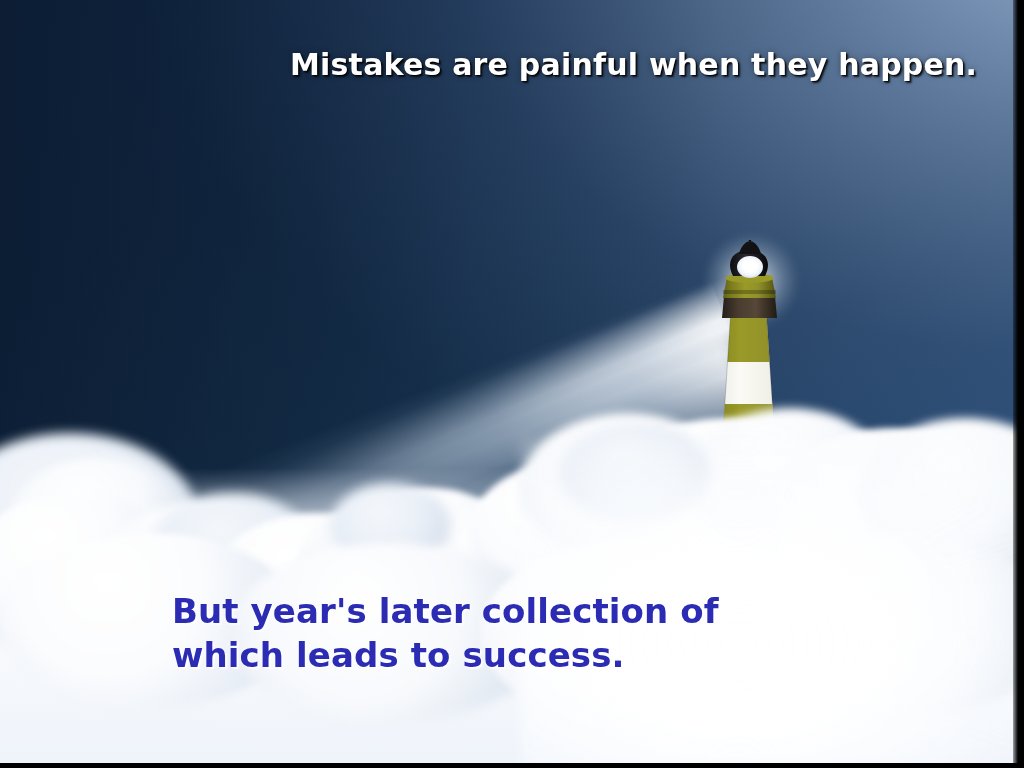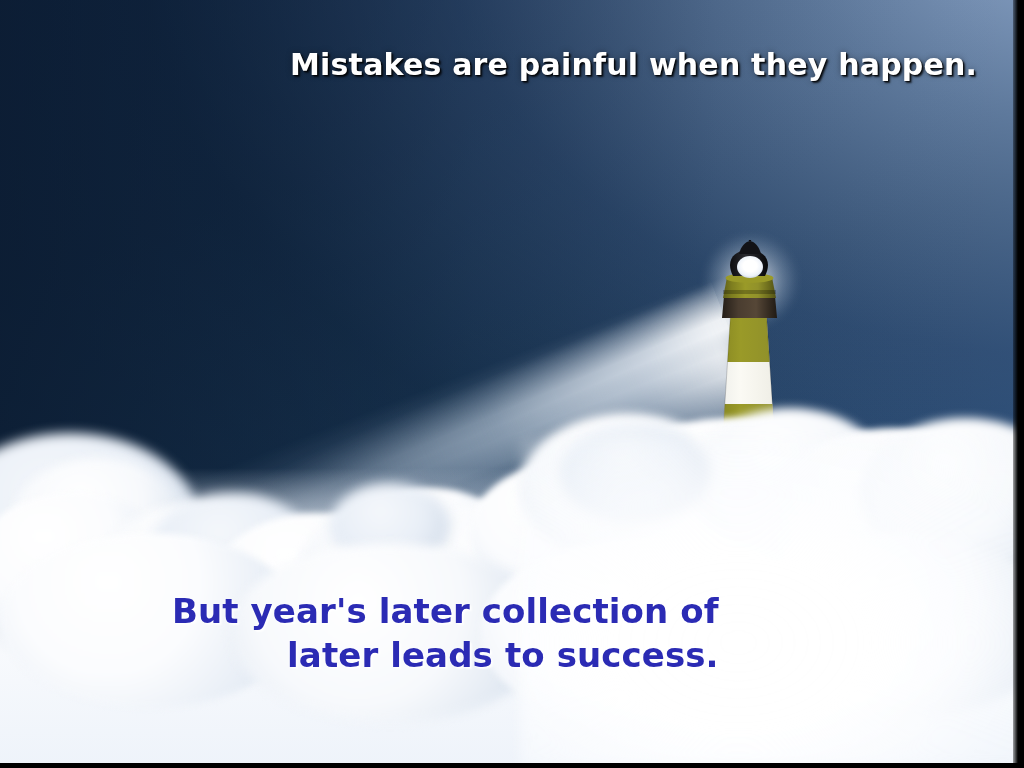--- a/index.html
+++ b/index.html
@@ -144,21 +144,20 @@
       0 0 6px rgba(0,0,0,0.35);
   }
   .quote {
     position:absolute; left:172px; top:589px;
     font-size:34px; font-weight:bold; line-height:44px;
     color:#2b2bb4; letter-spacing:0.1px;
     text-shadow:
       2px 2px 2px rgba(255,255,255,0.85),
       1px 1px 0 rgba(255,255,255,0.6),
       0 0 5px rgba(255,255,255,0.5);
-    text-align: right;
   }
   .quote .ln { display:block; white-space:nowrap; }
 
   
   .edge-right {
     position:absolute; right:0; top:0; width:11px; height:768px;
     background:linear-gradient(to right, rgba(0,0,0,0.35) 0%, #000 45%, #000 100%);
   }
   .edge-bottom {
     position:absolute; left:0; right:0; bottom:0; height:5px; background:#000;
@@ -289,19 +288,19 @@
     <div class="puff" style="left:480px;  bottom:40px;  width:330px; height:190px;"></div>
     <div class="puff soft" style="left:740px;  bottom:50px;  width:320px; height:185px;"></div>
 
     <div class="cloud-bright"></div>
   </div>
 
   <div class="title">Mistakes are painful when they happen.</div>
 
   <div class="quote">
     <span class="ln">But year's later collection of</span>
-    <span class="ln">later leads to success.</span>
+    <span class="ln">which leads to success.</span>
   </div>
 
   <div class="edge-right"></div>
   <div class="edge-bottom"></div>
 
 </div>
 
 </body></html>

